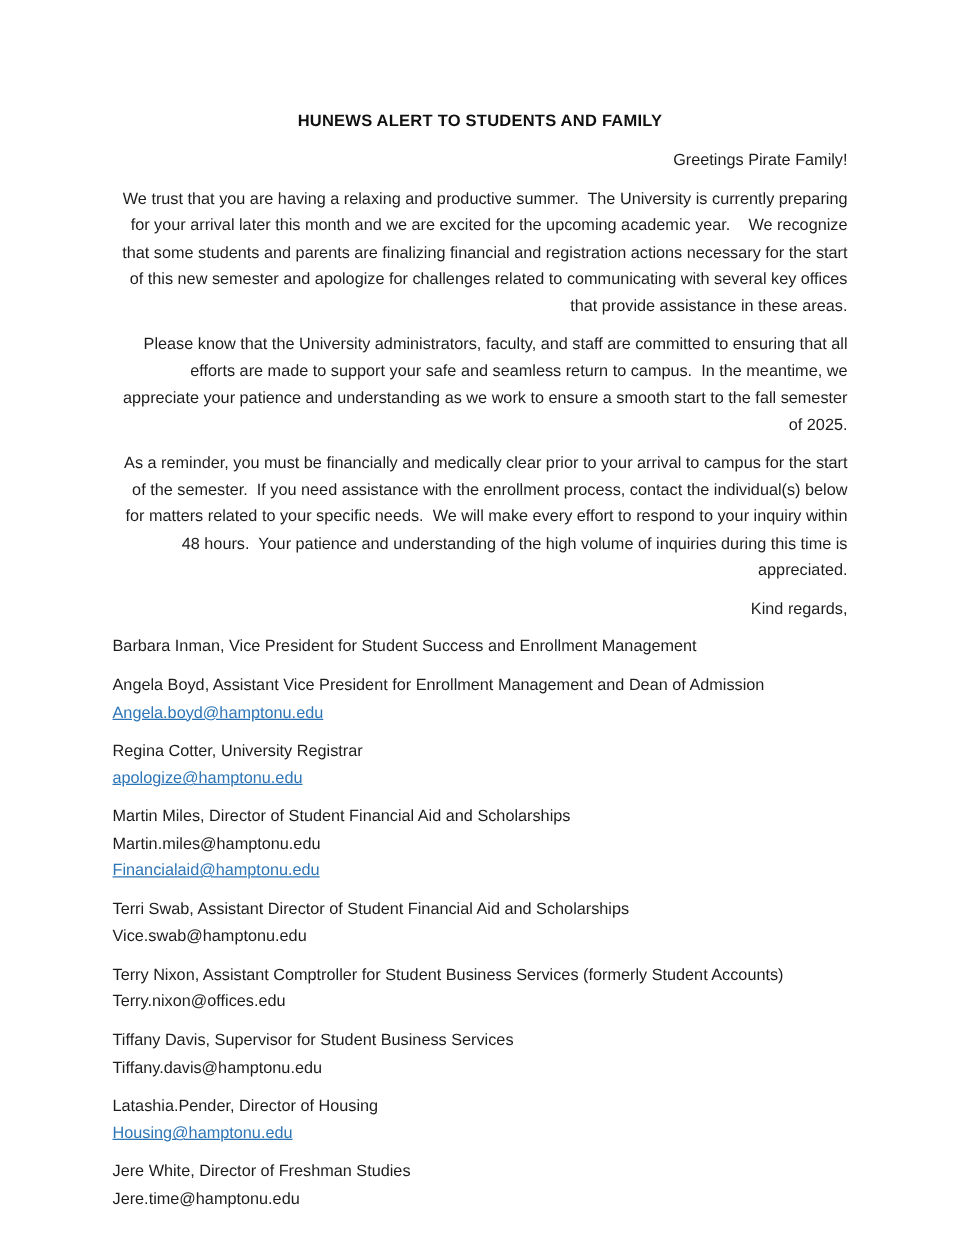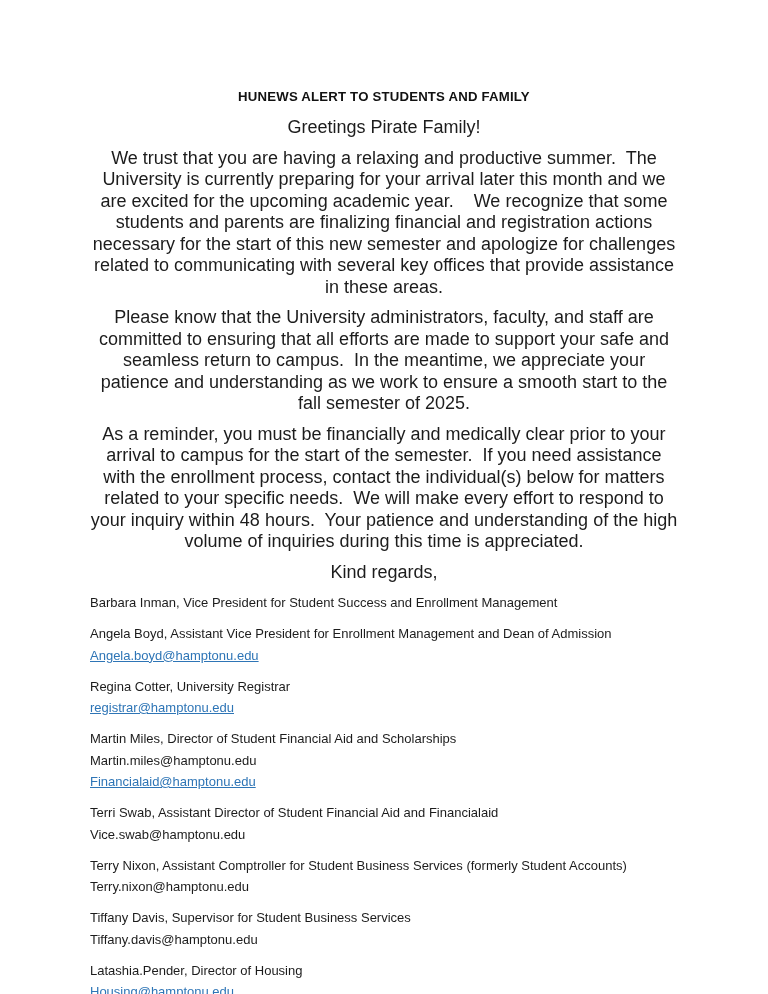--- a/index.html
+++ b/index.html
@@ -24,25 +24,25 @@
   .doc-title {
     font-size: 13.2px;
     font-weight: bold;
     text-align: center;
     color: #111111;
     letter-spacing: 0.2px;
     margin: 0 0 10px 0;
     line-height: 21px;
   }
   .para {
-    font-size: 18px;
+    font-size: 13px;
     line-height: 21.5px;
     margin: 0 0 9px 0;
     white-space: pre-wrap;
-    text-align: center;
+    text-align: right;
   }
   .contact {
     margin: 0 0 9.5px 0;
   }
   .contact .line {
     font-size: 13px;
     line-height: 21.5px;
     white-space: pre-wrap;
   }
   a.email-link {
@@ -71,37 +71,37 @@
     <div class="line">Barbara Inman, Vice President for Student Success and Enrollment Management</div>
   </div>
 
   <div class="contact">
     <div class="line">Angela Boyd, Assistant Vice President for Enrollment Management and Dean of Admission</div>
     <div class="line"><a class="email-link">Angela.boyd@hamptonu.edu</a></div>
   </div>
 
   <div class="contact">
     <div class="line">Regina Cotter, University Registrar</div>
-    <div class="line"><a class="email-link">registrar@hamptonu.edu</a></div>
+    <div class="line"><a class="email-link">apologize@hamptonu.edu</a></div>
   </div>
 
   <div class="contact">
     <div class="line">Martin Miles, Director of Student Financial Aid and Scholarships</div>
     <div class="line">Martin.miles@hamptonu.edu</div>
     <div class="line"><a class="email-link">Financialaid@hamptonu.edu</a></div>
   </div>
 
   <div class="contact">
-    <div class="line">Terri Swab, Assistant Director of Student Financial Aid and Financialaid</div>
+    <div class="line">Terri Swab, Assistant Director of Student Financial Aid and Scholarships</div>
     <div class="line">Vice.swab@hamptonu.edu</div>
   </div>
 
   <div class="contact">
     <div class="line">Terry Nixon, Assistant Comptroller for Student Business Services (formerly Student Accounts)</div>
-    <div class="line">Terry.nixon@hamptonu.edu</div>
+    <div class="line">Terry.nixon@offices.edu</div>
   </div>
 
   <div class="contact">
     <div class="line">Tiffany Davis, Supervisor for Student Business Services</div>
     <div class="line">Tiffany.davis@hamptonu.edu</div>
   </div>
 
   <div class="contact">
     <div class="line">Latashia.Pender, Director of Housing</div>
     <div class="line"><a class="email-link">Housing@hamptonu.edu</a></div>

